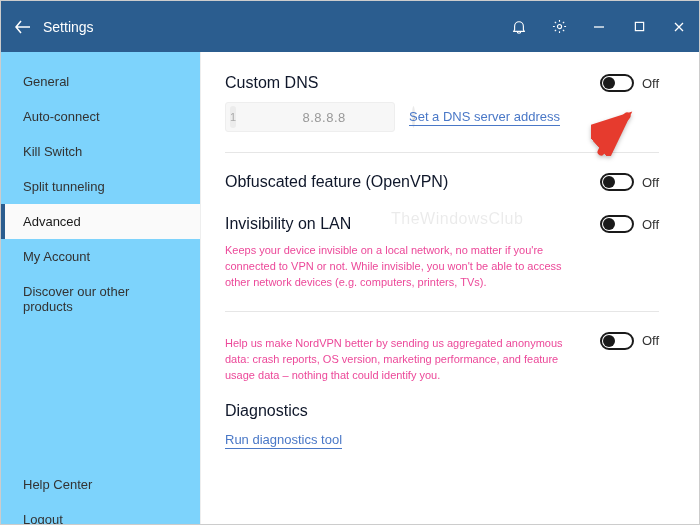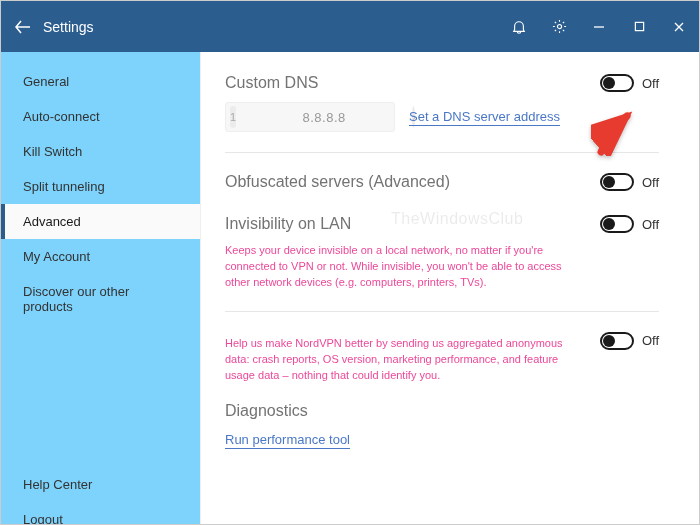--- a/index.html
+++ b/index.html
@@ -10,21 +10,21 @@
   .titlebar .title { font-size: 14px; margin-left: 6px; flex: 1; }
   .titlebar .actions { display: flex; height: 100%; }
   .titlebar .tbtn { width: 40px; height: 100%; display: flex; align-items: center; justify-content: center; cursor: pointer; }
   .titlebar svg { stroke: #fff; fill: none; }
   .app { display: flex; height: calc(100% - 38px); }
   .sidebar { width: 200px; background: #7dd3fc; border-right: 1px solid #eee; display: flex; flex-direction: column; padding-top: 12px; font-size: 13px; color: #333; }
   .navitem { padding: 10px 22px; cursor: pointer; }
   .navitem.active { border-left: 4px solid #2b5d8f; padding-left: 18px; color: #1a1a1a; background: #fafafa; font-weight: 500; }
   .sidebar .spacer { flex: 1; }
   .main { flex: 1; padding: 22px 40px 20px 24px; overflow: auto; position: relative; color: #333; }
-  .section-title { font-size: 16px; color: #737373; margin-bottom: 10px; }
+  .section-title { font-size: 16px; color: #0f172a; margin-bottom: 10px; }
   .row { display: flex; align-items: flex-start; justify-content: space-between; }
   .dns-row { display: flex; align-items: center; gap: 14px; }
   .dns-input-wrap { display: flex; align-items: center; background: #f7f7f7; border: 1px solid #eee; border-radius: 3px; height: 30px; width: 170px; }
   .dns-badge { width: 22px; height: 22px; margin-left: 4px; display:flex; align-items:center; justify-content:center; background:#ececec; border-radius:3px; font-size:11px; color:#aaa; }
   .dns-input { flex: 1; border: none; background: transparent; text-align: center; font-size: 13px; color: #999; outline: none; letter-spacing: 0.5px;}
   .dns-go { width: 22px; height: 22px; margin-right: 4px; display:flex; align-items:center; justify-content:center; background:#eaeaea; border-radius:50%; font-size:10px; color:#bbb; cursor:pointer;}
   .link { color: #4a78c7; font-size: 13px; text-decoration: none; border-bottom: 1px solid #4a78c7; padding-bottom: 1px; cursor: pointer; display: inline-block; }
   .toggle-group { display: flex; align-items: center; gap: 8px; white-space: nowrap; }
   .toggle { width: 34px; height: 18px; border: 2px solid #1a1a1a; border-radius: 18px; position: relative; background: #fff; cursor: pointer; }
   .toggle::after { content:""; position:absolute; width:12px; height:12px; background:#1a1a1a; border-radius:50%; top:1px; left:1px; }
@@ -106,21 +106,21 @@
       </div>
       <div class="toggle-group">
         <div class="toggle"></div>
         <span class="tlabel">Off</span>
       </div>
     </div>
 
     <hr class="div">
 
     <div class="row sub">
-      <div class="section-title">Obfuscated servers (Advanced)</div>
+      <div class="section-title">Obfuscated feature (OpenVPN)</div>
       <div class="toggle-group">
         <div class="toggle"></div>
         <span class="tlabel">Off</span>
       </div>
     </div>
 
     <div class="row">
       <div>
         <div class="section-title">Invisibility on LAN</div>
         <div class="desc">Keeps your device invisible on a local network, no matter if you're connected to VPN or not. While invisible, you won't be able to access other network devices (e.g. computers, printers, TVs).</div>
@@ -139,21 +139,21 @@
       </div>
       <div class="toggle-group">
         <div class="toggle"></div>
         <span class="tlabel">Off</span>
       </div>
     </div>
 
     <div style="height:18px"></div>
 
     <div class="section-title">Diagnostics</div>
-    <a class="link">Run performance tool</a>
+    <a class="link">Run diagnostics tool</a>
 
     <div class="arrow-annot">
       <svg width="46" height="46" viewBox="0 0 46 46">
         <defs>
             <marker id="ah" markerWidth="8" markerHeight="8" refX="6" refY="3" orient="auto">
               <path d="M0,0 L7,3 L0,6 Z" fill="#e63b2e"></path>
             </marker>
           </defs>
         <path d="M10,42 Q20,20 36,6" stroke="#e63b2e" stroke-width="7" fill="none" marker-end="url(#ah)" stroke-linecap="round"></path>
       </svg>

